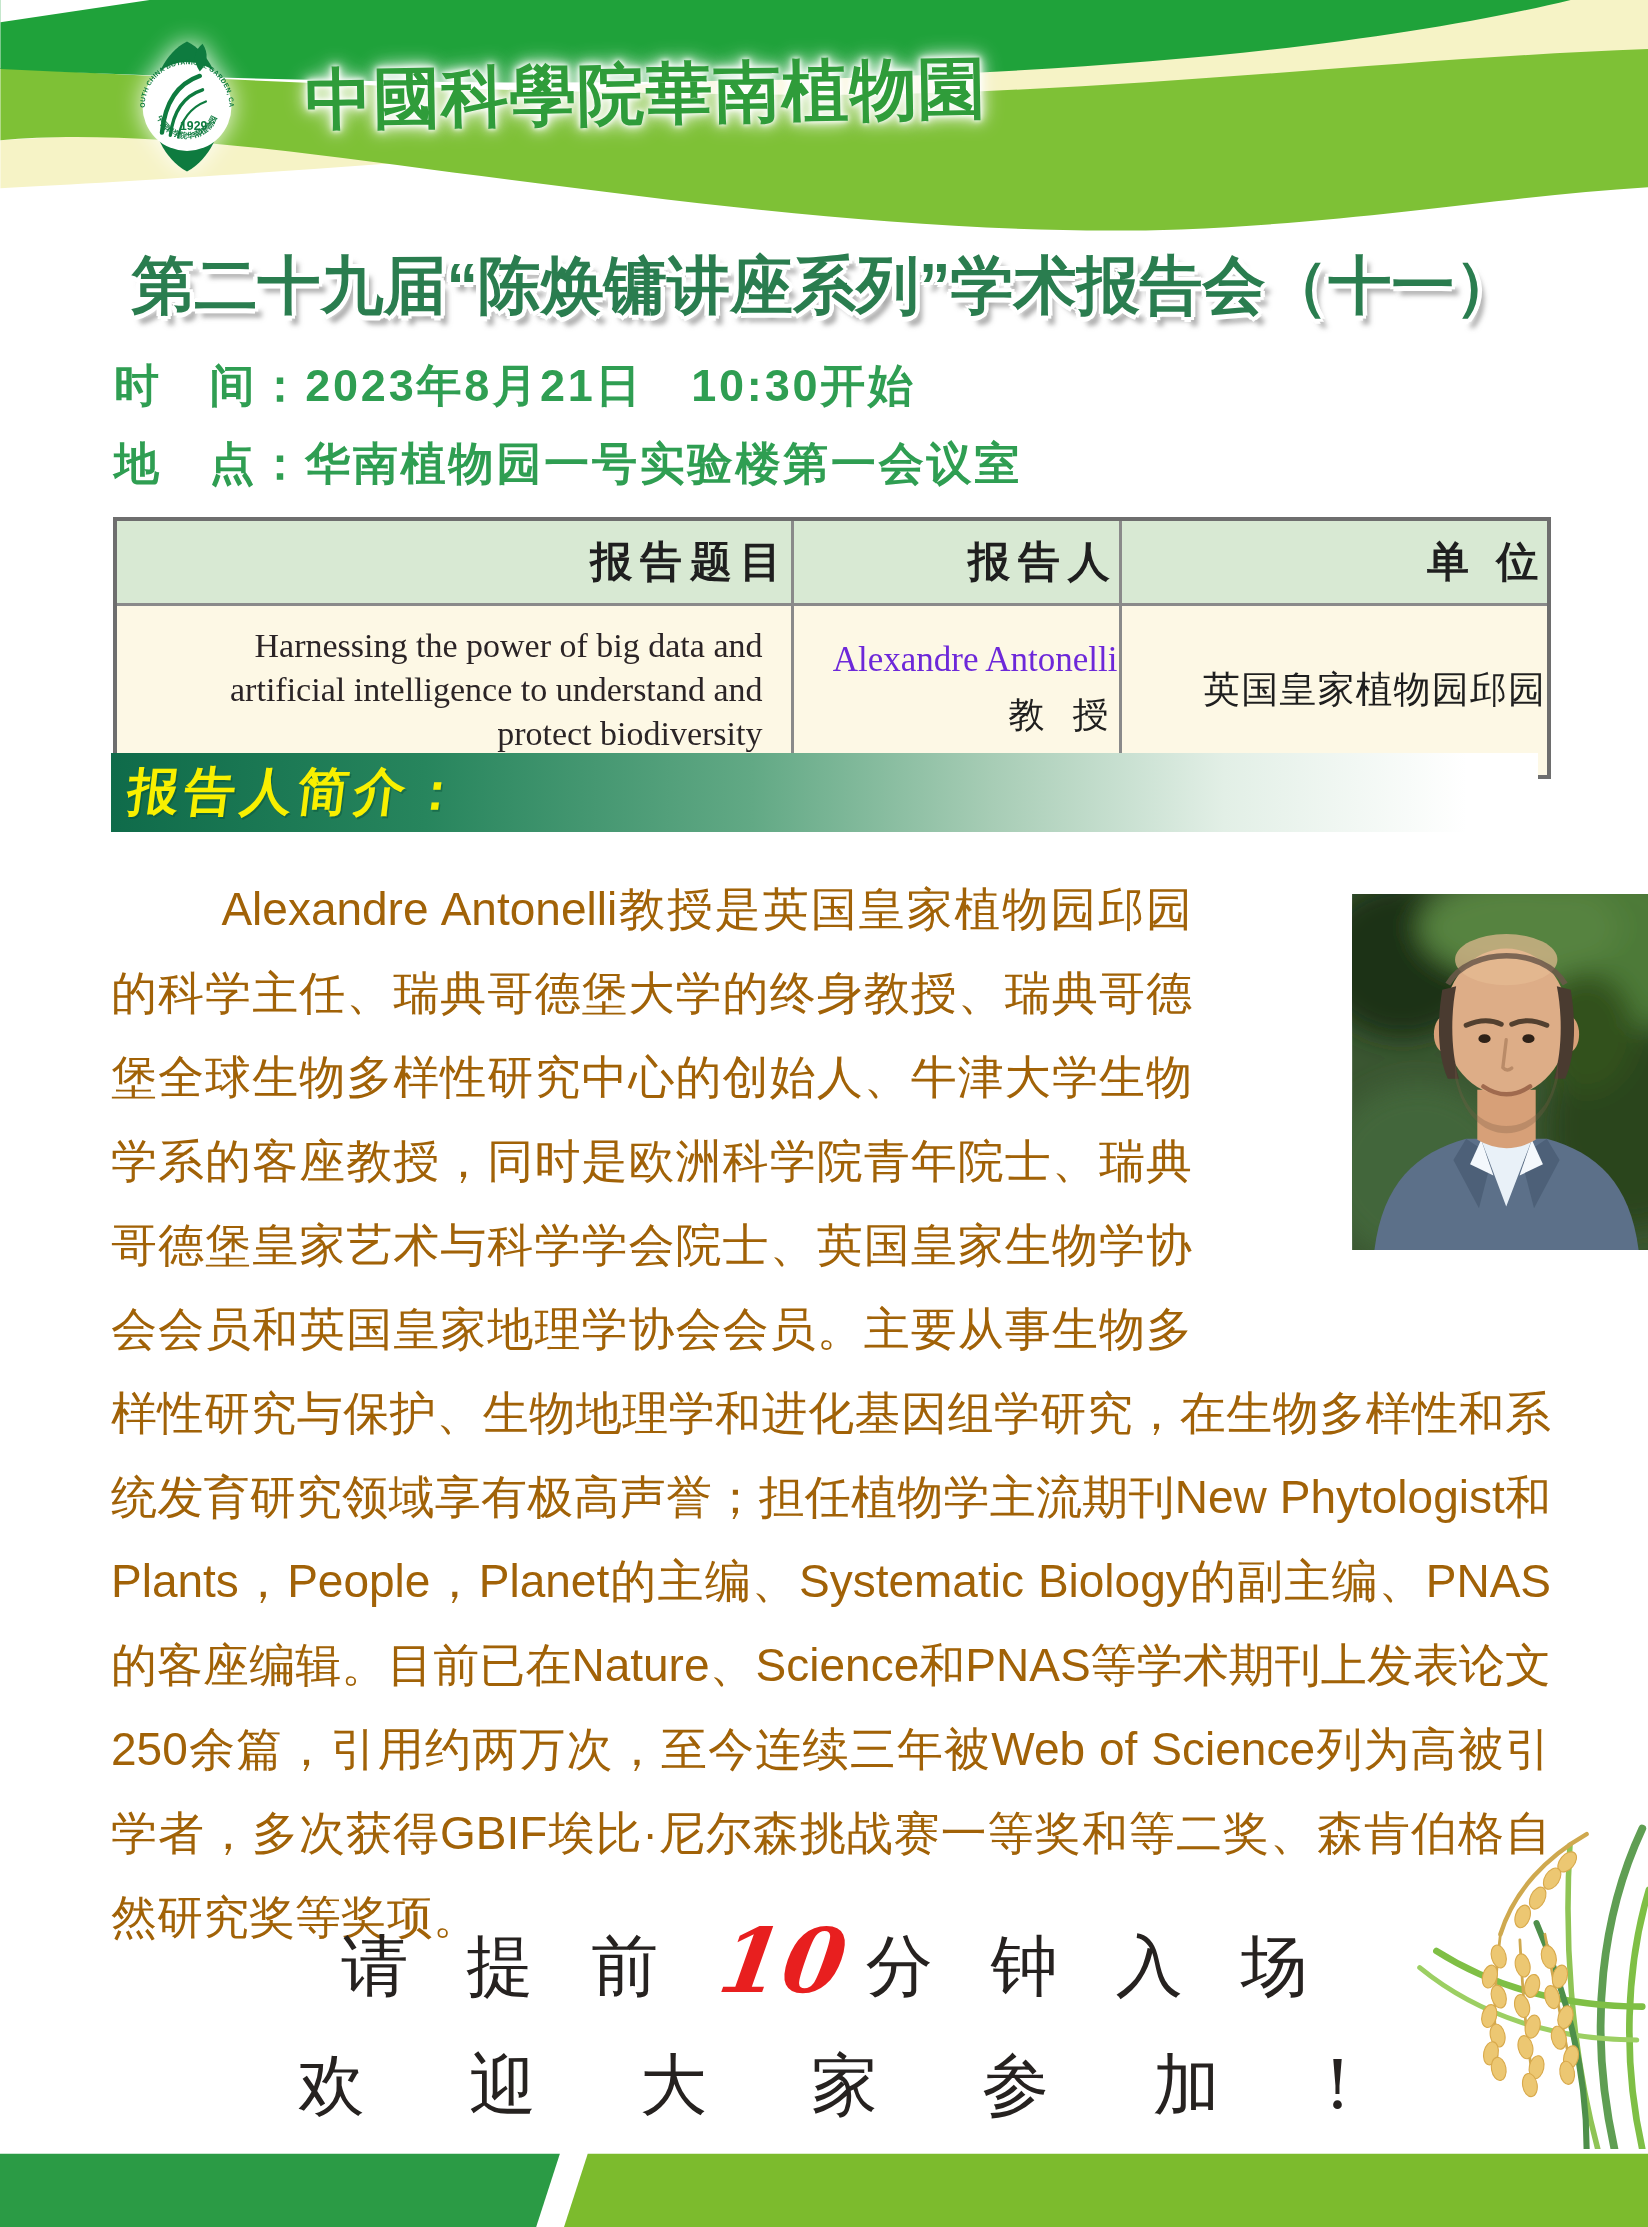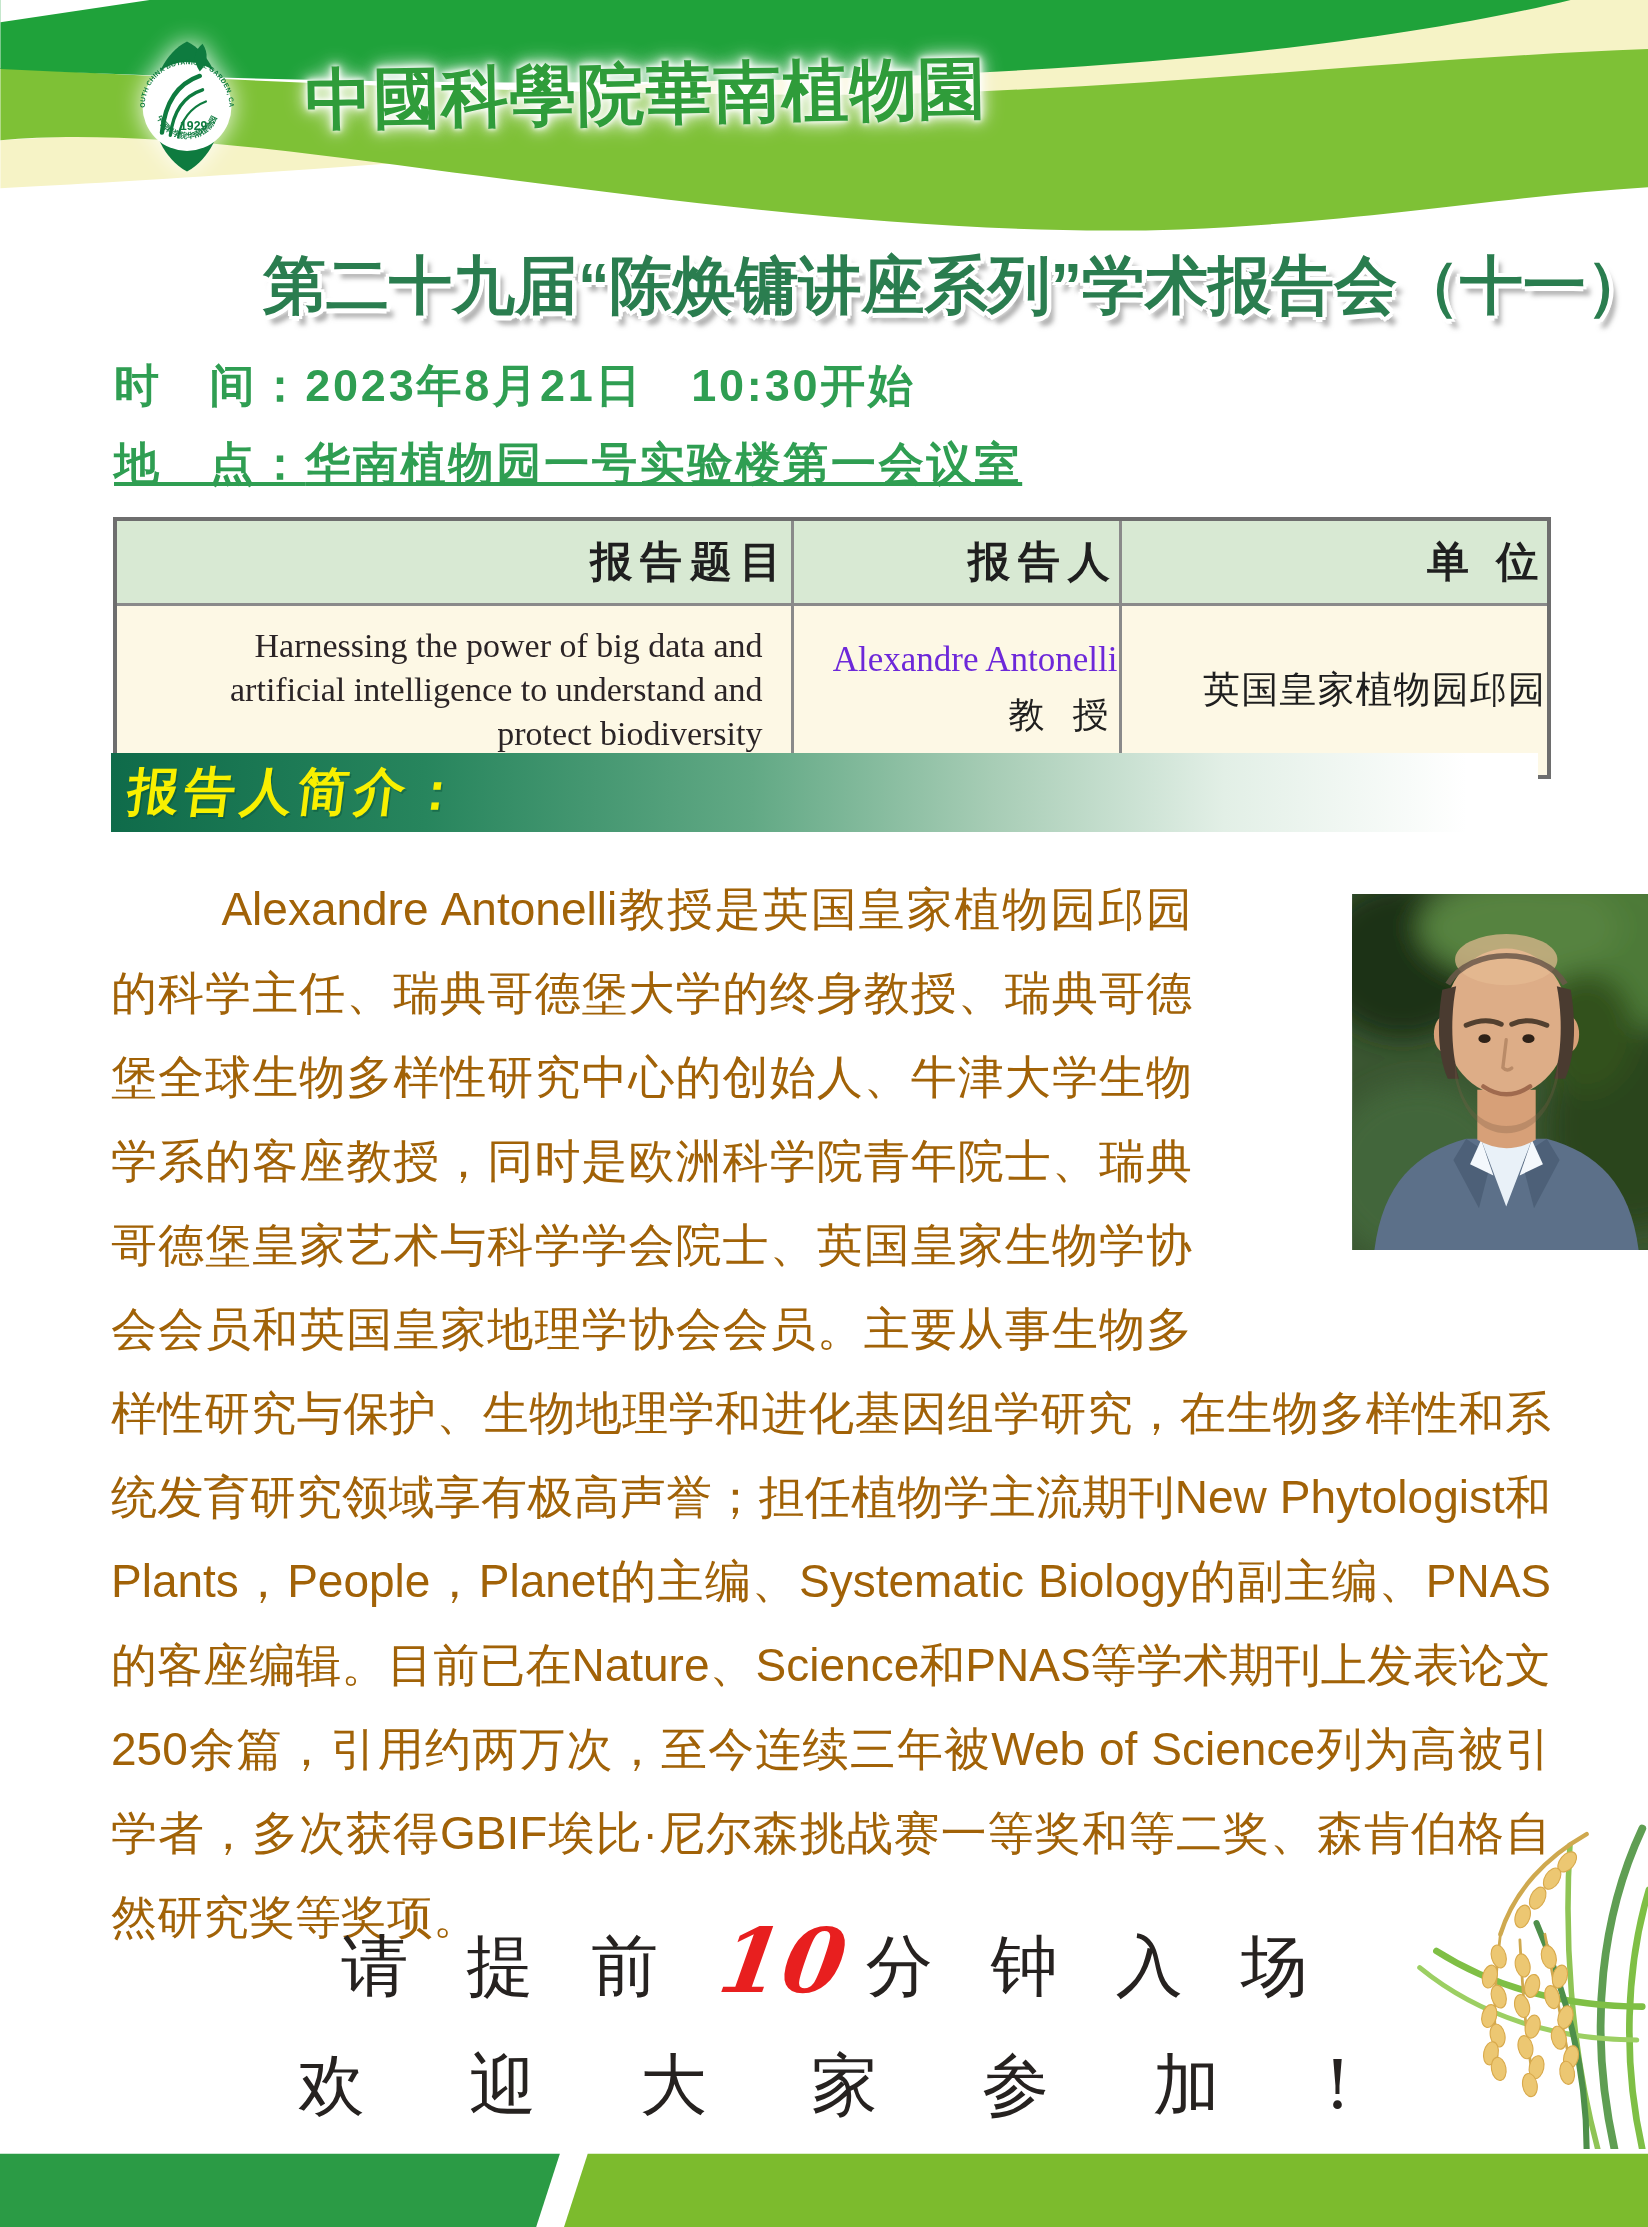--- a/index.html
+++ b/index.html
@@ -13,31 +13,31 @@
   .logo-svg{position:absolute;left:109px;top:37px;
             filter:drop-shadow(0 0 12.3px rgba(255,255,255,.95));}
 
   
   .calligraphy{position:absolute;left:305px;top:49px;white-space:nowrap;
       font-family:"DejaVu Serif","Liberation Serif",serif;font-weight:bold;
       font-size:67px;letter-spacing:1.1px;color:#2f9c3a;transform:rotate(-1deg);
       text-shadow:0 0 4.5px #fff,0 0 9px #fff,0 0 14.5px rgba(255,255,255,.95),0 0 22px rgba(255,255,255,.9);}
 
   
-  .title{position:absolute;left:0;top:243px;width:100%;text-align:right;white-space:nowrap;
+  .title{position:absolute;left:0;top:243px;width:100%;text-align:center;white-space:nowrap;
       font-size:63px;font-weight:bold;color:#2a7d4f;
       text-shadow:-3.3px -3.3px 0 #fff,3.3px -3.3px 0 #fff,-3.3px 3.3px 0 #fff,3.3px 3.3px 0 #fff,
                   -4.5px 0 0 #fff,4.5px 0 0 #fff,0 -4.5px 0 #fff,0 4.5px 0 #fff,
                   6.7px 9px 5.6px rgba(100,100,100,.55);}
 
   
   .info-line{position:absolute;left:114px;white-space:nowrap;
       font-size:45px;font-weight:bold;color:#2f9e52;letter-spacing:2.8px;}
   .info-time{top:356px;}
-  .info-venue{top:434px;text-decoration:underline;}
+  .info-venue{top:434px;}
 
   
   .talk-table{position:absolute;left:113px;top:517px;width:1434px;
       border-collapse:collapse;table-layout:fixed;border:4.5px solid #6e6e6e;}
   .talk-table td{border:3.3px solid #8a8a8a;text-align:right;vertical-align:middle;}
   .thead-row td{height:80px;background:#d8e9d3;font-size:42px;font-weight:bold;
       color:#1f1f1f;letter-spacing:7.8px;}
   .tbody-row td{height:129px;background:#fdf8e5;}
   .topic-cell{font-family:"Liberation Serif","DejaVu Serif",serif;font-size:34px;
       line-height:1.3;color:#2b2426;padding:17px 27px;}

